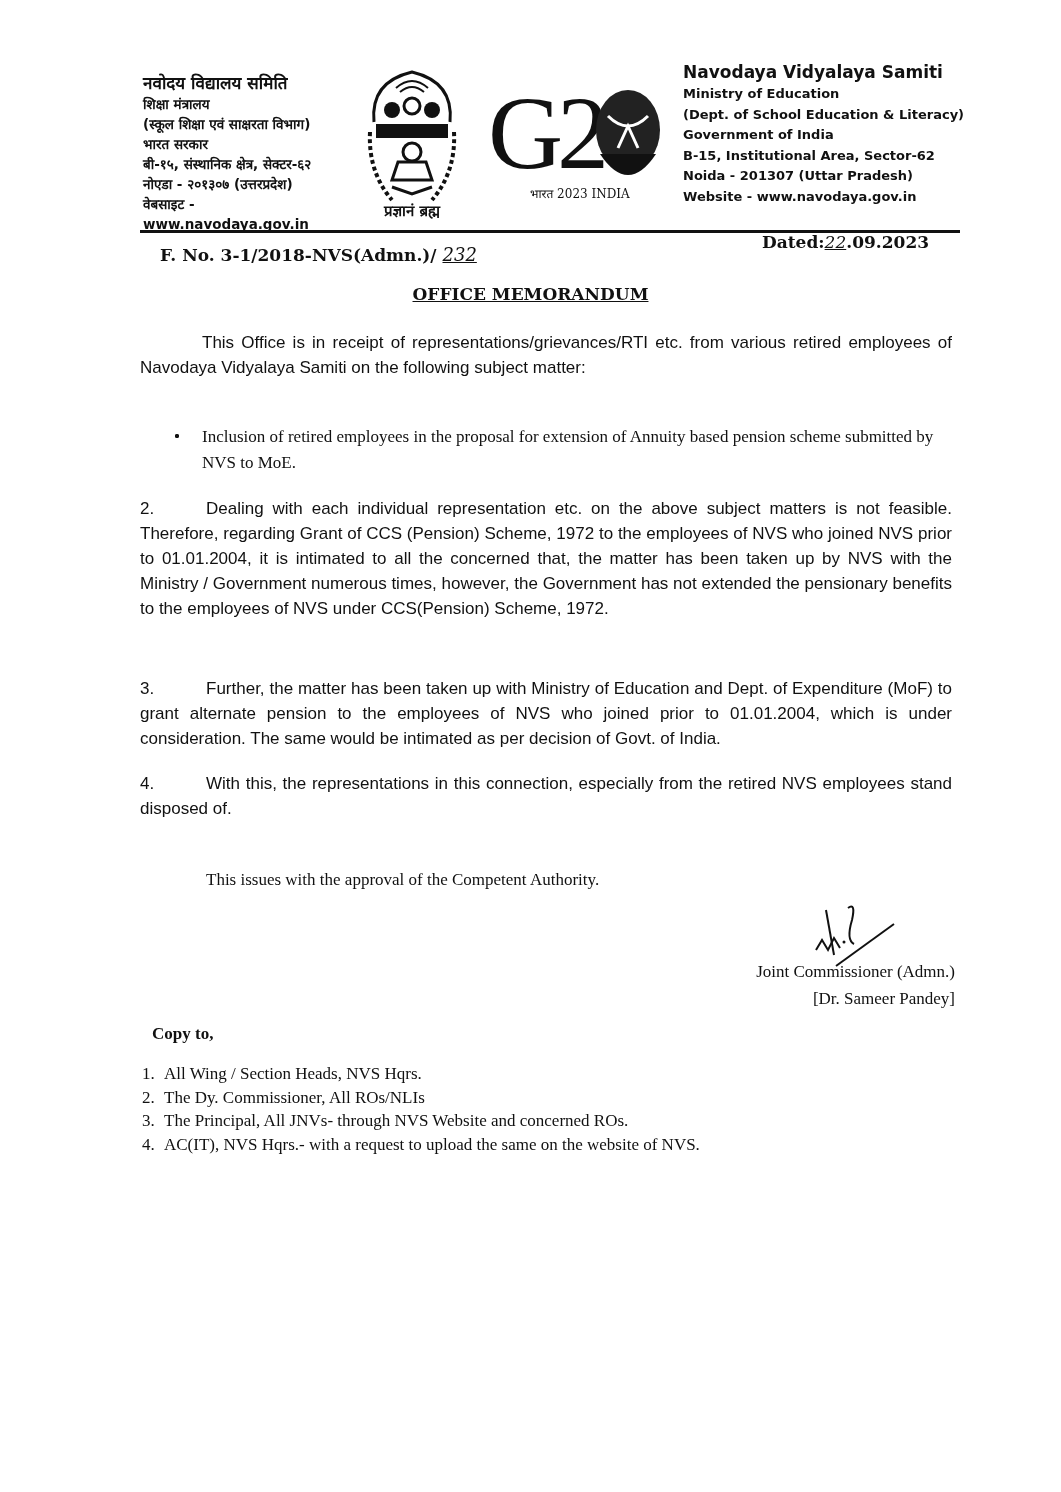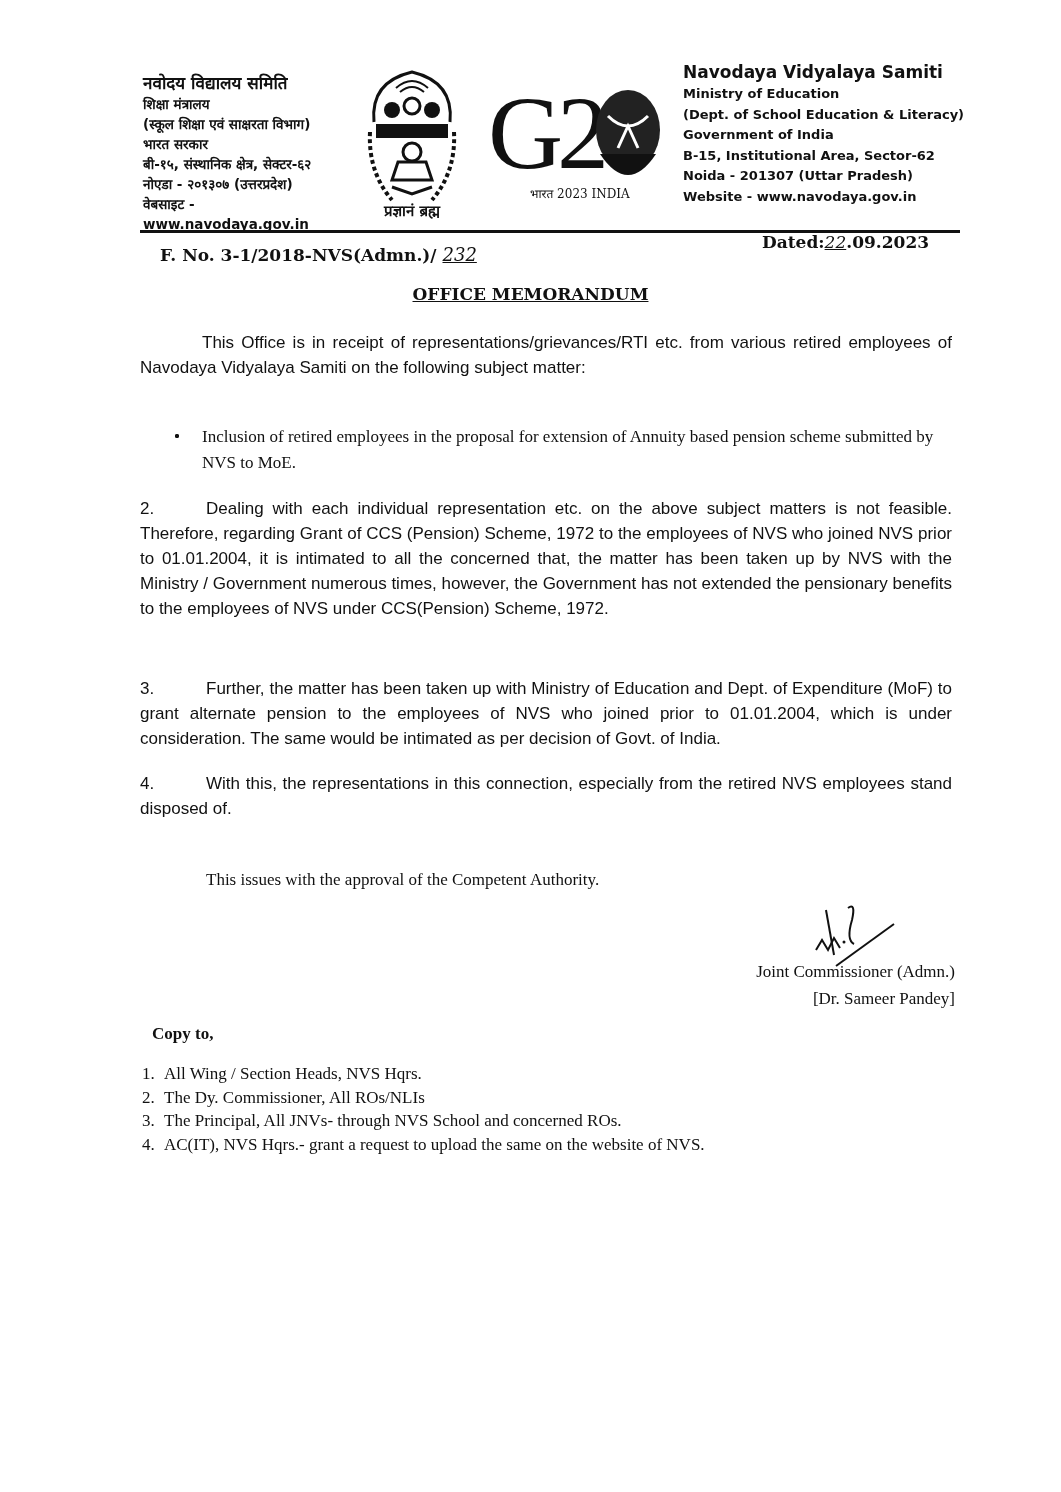--- a/index.html
+++ b/index.html
@@ -131,15 +131,15 @@
 
 <div class="abs signer">
   <div>Joint Commissioner (Admn.)</div>
   <div>[Dr. Sameer Pandey]</div>
 </div>
 
 <div class="abs copy-to">Copy to,</div>
 <ol class="abs copy-list">
   <li><span class="n">1.</span><span>All Wing / Section Heads, NVS Hqrs.</span></li>
   <li><span class="n">2.</span><span>The Dy. Commissioner, All ROs/NLIs</span></li>
-  <li><span class="n">3.</span><span>The Principal, All JNVs- through NVS School and concerned ROs.</span></li>
-  <li><span class="n">4.</span><span>AC(IT), NVS Hqrs.- grant a request to upload the same on the website of NVS.</span></li>
+  <li><span class="n">3.</span><span>The Principal, All JNVs- through NVS Website and concerned ROs.</span></li>
+  <li><span class="n">4.</span><span>AC(IT), NVS Hqrs.- with a request to upload the same on the website of NVS.</span></li>
 </ol>
 
 </body></html>

